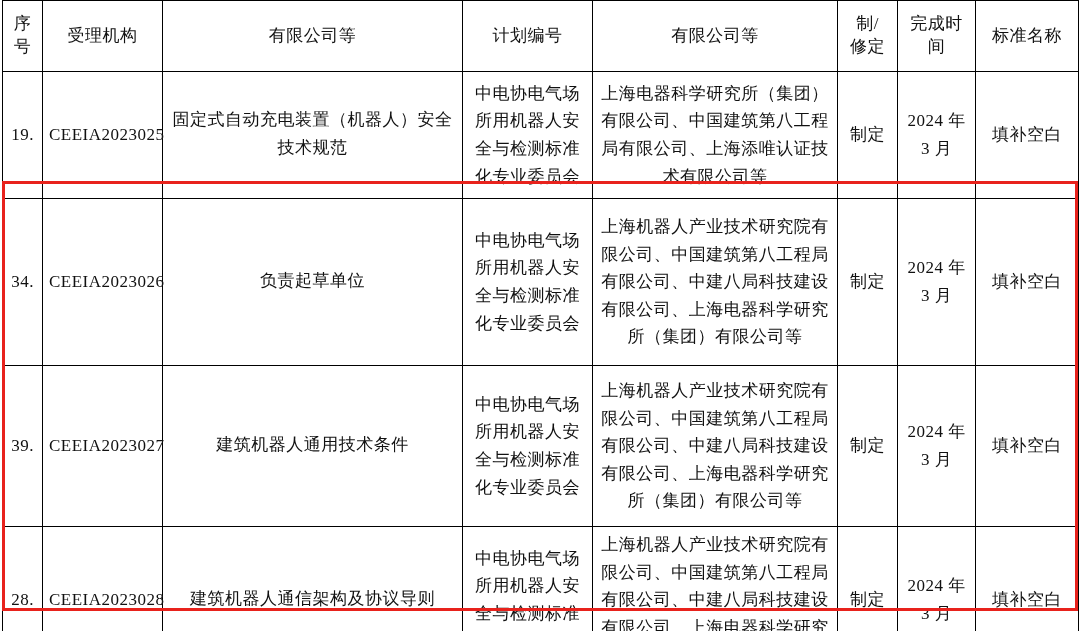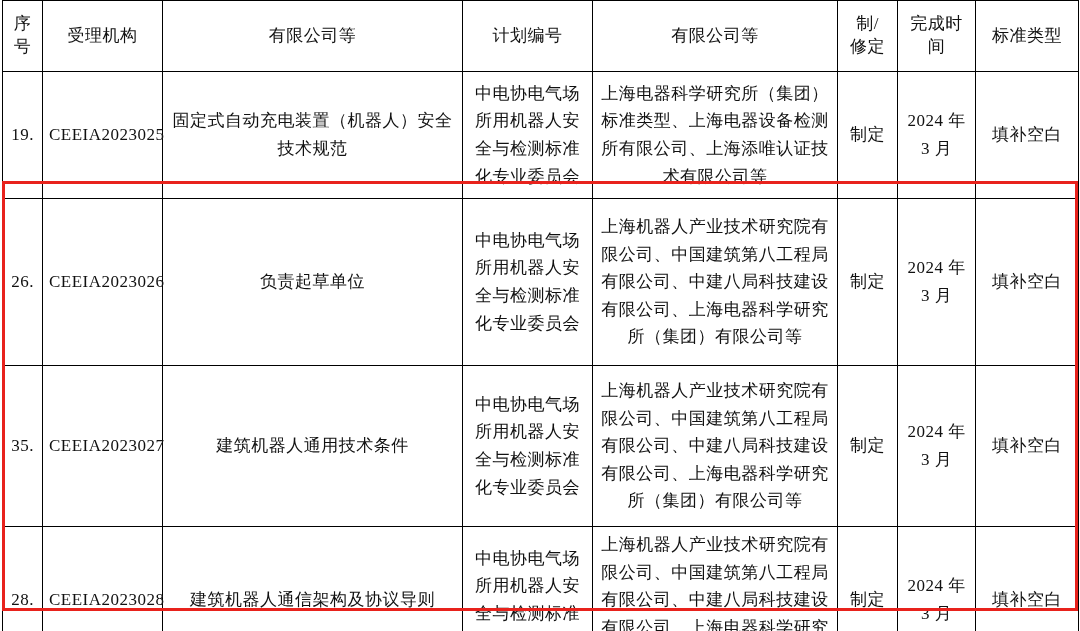--- a/index.html
+++ b/index.html
@@ -56,20 +56,21 @@
   }
   td.cell-code {
     font-family: Liberation Serif, serif;
     font-size: 17px;
     letter-spacing: 0.2px;
   }
   td.cell-name {
     text-align: left;
     padding-left: 18px;
     letter-spacing: 1.5px;
+    font-family: Liberation Mono, monospace;
   }
   td.cell-org {
     text-align: left;
     padding-left: 8px;
     padding-right: 4px;
     letter-spacing: 1.5px;
     line-height: 1.95;
     font-size: 16.5px;
   }
   td.cell-draft {
@@ -131,55 +132,55 @@
         <th>计划编号</th>
         <th>有限公司等</th>
         <th>
           <span class="hdr-two-line">制/</span>
           <span class="hdr-two-line">修定</span>
         </th>
         <th>
           <span class="hdr-two-line">完成时</span>
           <span class="hdr-two-line">间</span>
         </th>
-        <th>标准类型</th>
+        <th>标准名称</th>
       </tr>
     </thead>
     <tbody>
 
       <tr class="row-25">
         <td class="cell-seq">19.</td>
         <td class="cell-code">CEEIA2023025</td>
         <td class="cell-name">固定式自动充电装置（机器人）安全技术规范</td>
         <td class="cell-org">中电协电气场所用机器人安全与检测标准化专业委员会</td>
-        <td class="cell-draft">上海电器科学研究所（集团）标准类型、上海电器设备检测所有限公司、上海添唯认证技术有限公司等</td>
+        <td class="cell-draft">上海电器科学研究所（集团）有限公司、中国建筑第八工程局有限公司、上海添唯认证技术有限公司等</td>
         <td class="cell-type">制定</td>
         <td class="cell-time">
           <span>2024 年</span><br>
           <span>3 月</span>
         </td>
         <td class="cell-class">填补空白</td>
       </tr>
 
       <tr class="row-26">
-        <td class="cell-seq">26.</td>
+        <td class="cell-seq">34.</td>
         <td class="cell-code">CEEIA2023026</td>
         <td class="cell-name">负责起草单位</td>
         <td class="cell-org">中电协电气场所用机器人安全与检测标准化专业委员会</td>
         <td class="cell-draft">上海机器人产业技术研究院有限公司、中国建筑第八工程局有限公司、中建八局科技建设有限公司、上海电器科学研究所（集团）有限公司等</td>
         <td class="cell-type">制定</td>
         <td class="cell-time">
           <span>2024 年</span><br>
           <span>3 月</span>
         </td>
         <td class="cell-class">填补空白</td>
       </tr>
 
       <tr class="row-27">
-        <td class="cell-seq">35.</td>
+        <td class="cell-seq">39.</td>
         <td class="cell-code">CEEIA2023027</td>
         <td class="cell-name">建筑机器人通用技术条件</td>
         <td class="cell-org">中电协电气场所用机器人安全与检测标准化专业委员会</td>
         <td class="cell-draft">上海机器人产业技术研究院有限公司、中国建筑第八工程局有限公司、中建八局科技建设有限公司、上海电器科学研究所（集团）有限公司等</td>
         <td class="cell-type">制定</td>
         <td class="cell-time">
           <span>2024 年</span><br>
           <span>3 月</span>
         </td>
         <td class="cell-class">填补空白</td>

